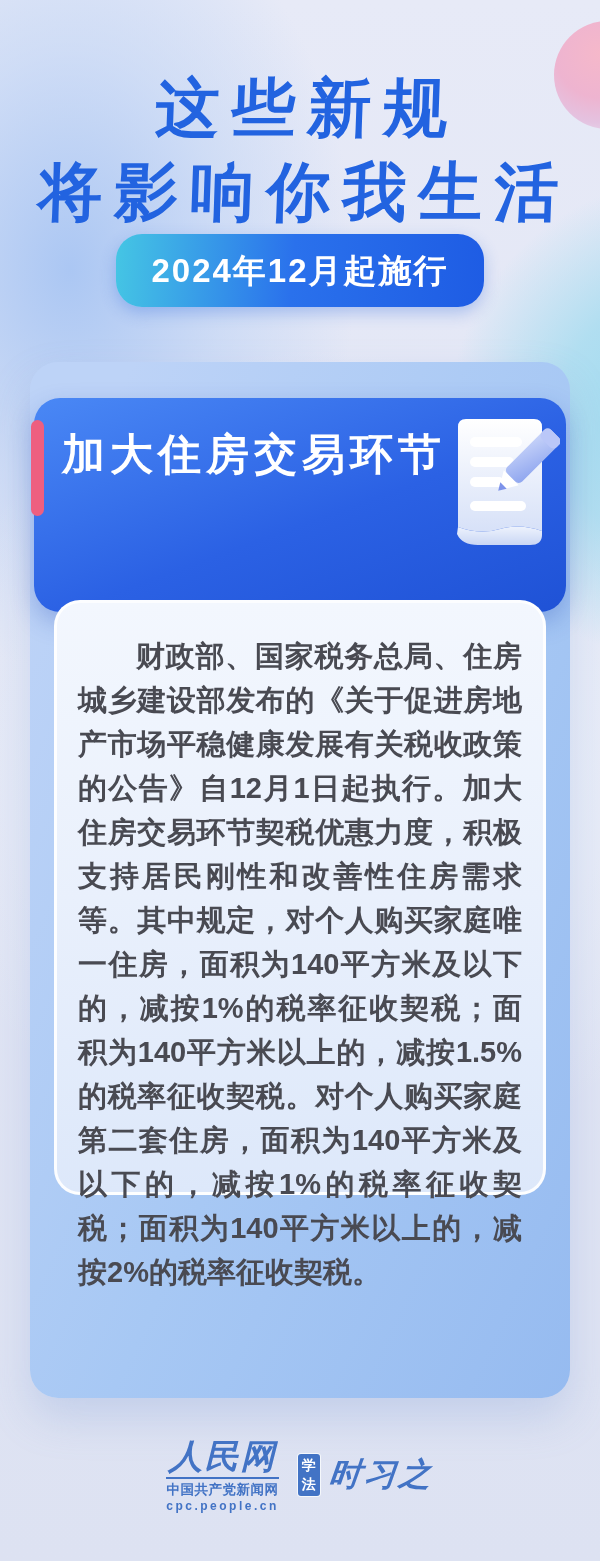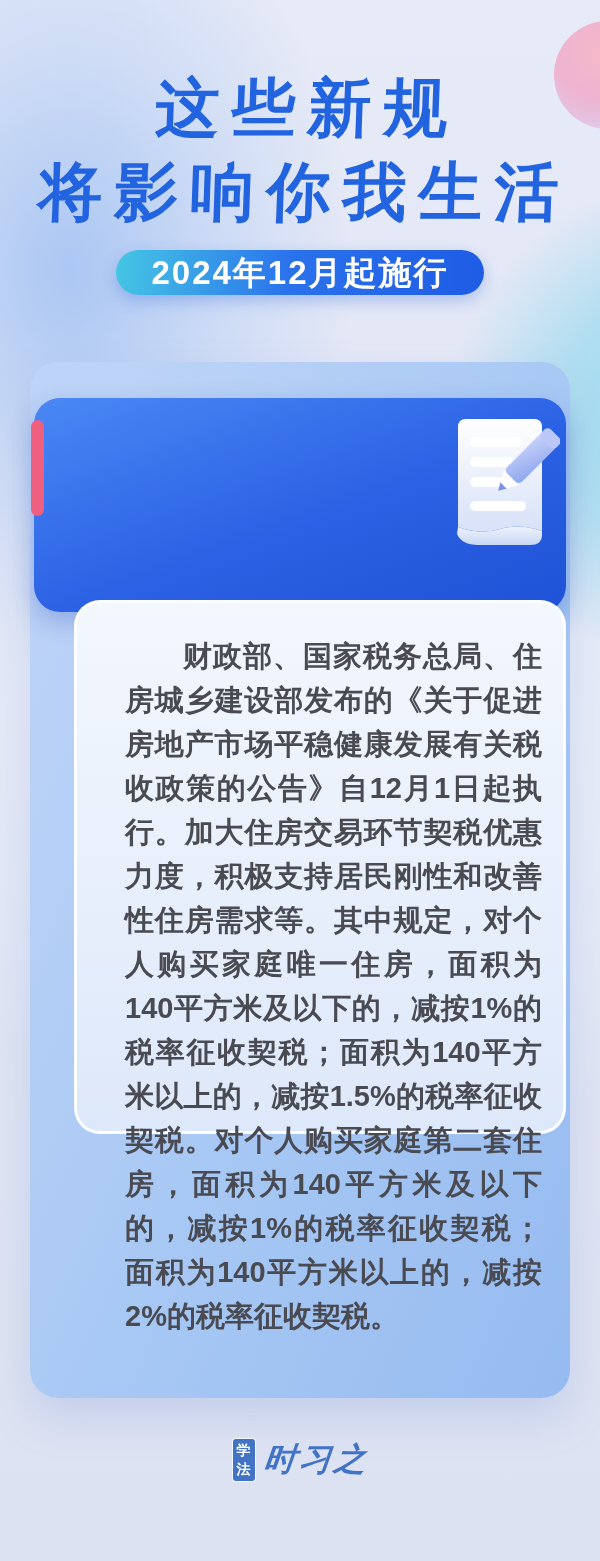--- a/index.html
+++ b/index.html
@@ -28,22 +28,22 @@
   }
   
   .title-block{position:absolute;top:66px;left:0;right:0;text-align:center;z-index:5;}
   .main-title{
     margin:0;font-weight:900;color:var(--title_blue,#2263e0);
     font-size:64px;line-height:84px;letter-spacing:12px;padding-left:12px;
     transform:skewX(-2deg);
   }
   .main-title .t-line{display:block;}
   .date-pill{
-    display:inline-block;margin-top:16px;
-    padding:5px 35px;border-radius:26px;
+    display:inline-block;
+    padding:19px 35px;border-radius:26px;
     background:linear-gradient(95deg,var(--badge_gradient_start,#45c6e4) 0%,#2a71ec 48%,var(--badge_gradient_end,#1e5ce4) 100%);
     color:#ffffff;font-size:33px;line-height:35px;font-weight:800;letter-spacing:2px;
     box-shadow:0 6px 16px rgba(40,100,220,.30);
   }
   
   .card{
     position:absolute;left:30px;top:362px;width:540px;height:1036px;
     border-radius:28px;z-index:4;
     background:linear-gradient(115deg,#bdd3f7 10%,#a7c8f4 55%,#96bbf0 100%);
     box-shadow:0 20px 40px rgba(120,150,210,.25);
@@ -59,24 +59,23 @@
     border-radius:8px;background:var(--accent_pink,#ee5f80);
   }
   .header-title{
     position:absolute;left:28px;top:26px;margin:0;
     color:#ffffff;font-size:43px;line-height:61px;font-weight:800;letter-spacing:5px;
   }
   .header-title span{display:block;}
   .doc-icon{position:absolute;right:6px;top:15px;width:118px;height:144px;}
   
   .card-body{
-    position:absolute;left:44px;top:238px;width:492px;height:534px;
+    position:absolute;left:24px;top:238px;width:492px;height:595px;
     box-sizing:border-box;border:3px solid rgba(255,255,255,.9);border-radius:26px;
     background:linear-gradient(180deg,#f3f7fe 0%,#e9f0fc 50%,#dde8fa 100%);
-    padding-left:27px;
   }
   .policy-text{
     margin:0;padding:31px 21px 0 21px;
     font-size:29px;line-height:44px;font-weight:700;
     color:var(--body_text,#494a52);
     text-align:justify;text-indent:2em;
   }
   
   .footer{
     position:absolute;left:0;right:0;top:1438px;z-index:5;
@@ -121,20 +120,21 @@
       <span class="t-line">将影响你我生活</span>
     </h1>
     <div class="date-pill">2024年12月起施行</div>
   </header>
 
   <section class="card">
 
     <div class="card-header">
       <span class="accent-bar"></span>
       <h2 class="header-title">
+        <span>加大住房交易环节</span>
       </h2>
       <svg class="doc-icon" viewBox="0 0 118 144" xmlns="http://www.w3.org/2000/svg">
         <defs>
           <linearGradient id="docg" x1="0" y1="0" x2="0" y2="1">
             <stop offset="0" stop-color="#ffffff"></stop>
             <stop offset="1" stop-color="#d7e1f8"></stop>
           </linearGradient>
           <linearGradient id="curlg" x1="0" y1="0" x2="0" y2="1">
             <stop offset="0" stop-color="#eef3fd"></stop>
             <stop offset="1" stop-color="#c9d6f4"></stop>
@@ -163,20 +163,25 @@
       </svg>
     </div>
 
     <div class="card-body">
       <p class="policy-text">财政部、国家税务总局、住房城乡建设部发布的《关于促进房地产市场平稳健康发展有关税收政策的公告》自12月1日起执行。加大住房交易环节契税优惠力度，积极支持居民刚性和改善性住房需求等。其中规定，对个人购买家庭唯一住房，面积为140平方米及以下的，减按1%的税率征收契税；面积为140平方米以上的，减按1.5%的税率征收契税。对个人购买家庭第二套住房，面积为140平方米及以下的，减按1%的税率征收契税；面积为140平方米以上的，减按2%的税率征收契税。</p>
     </div>
 
   </section>
 
   <footer class="footer">
+    <div class="people-logo">
+      <div class="people-script">人民网</div>
+      <div class="people-cn">中国共产党新闻网</div>
+      <div class="people-url">cpc.people.cn</div>
+    </div>
     <div class="xuefa">
       <div class="xuefa-badge">
         <span>学</span>
         <span>法</span>
       </div>
       <div class="shixizhi">时习之</div>
     </div>
   </footer>
 
 </div>

